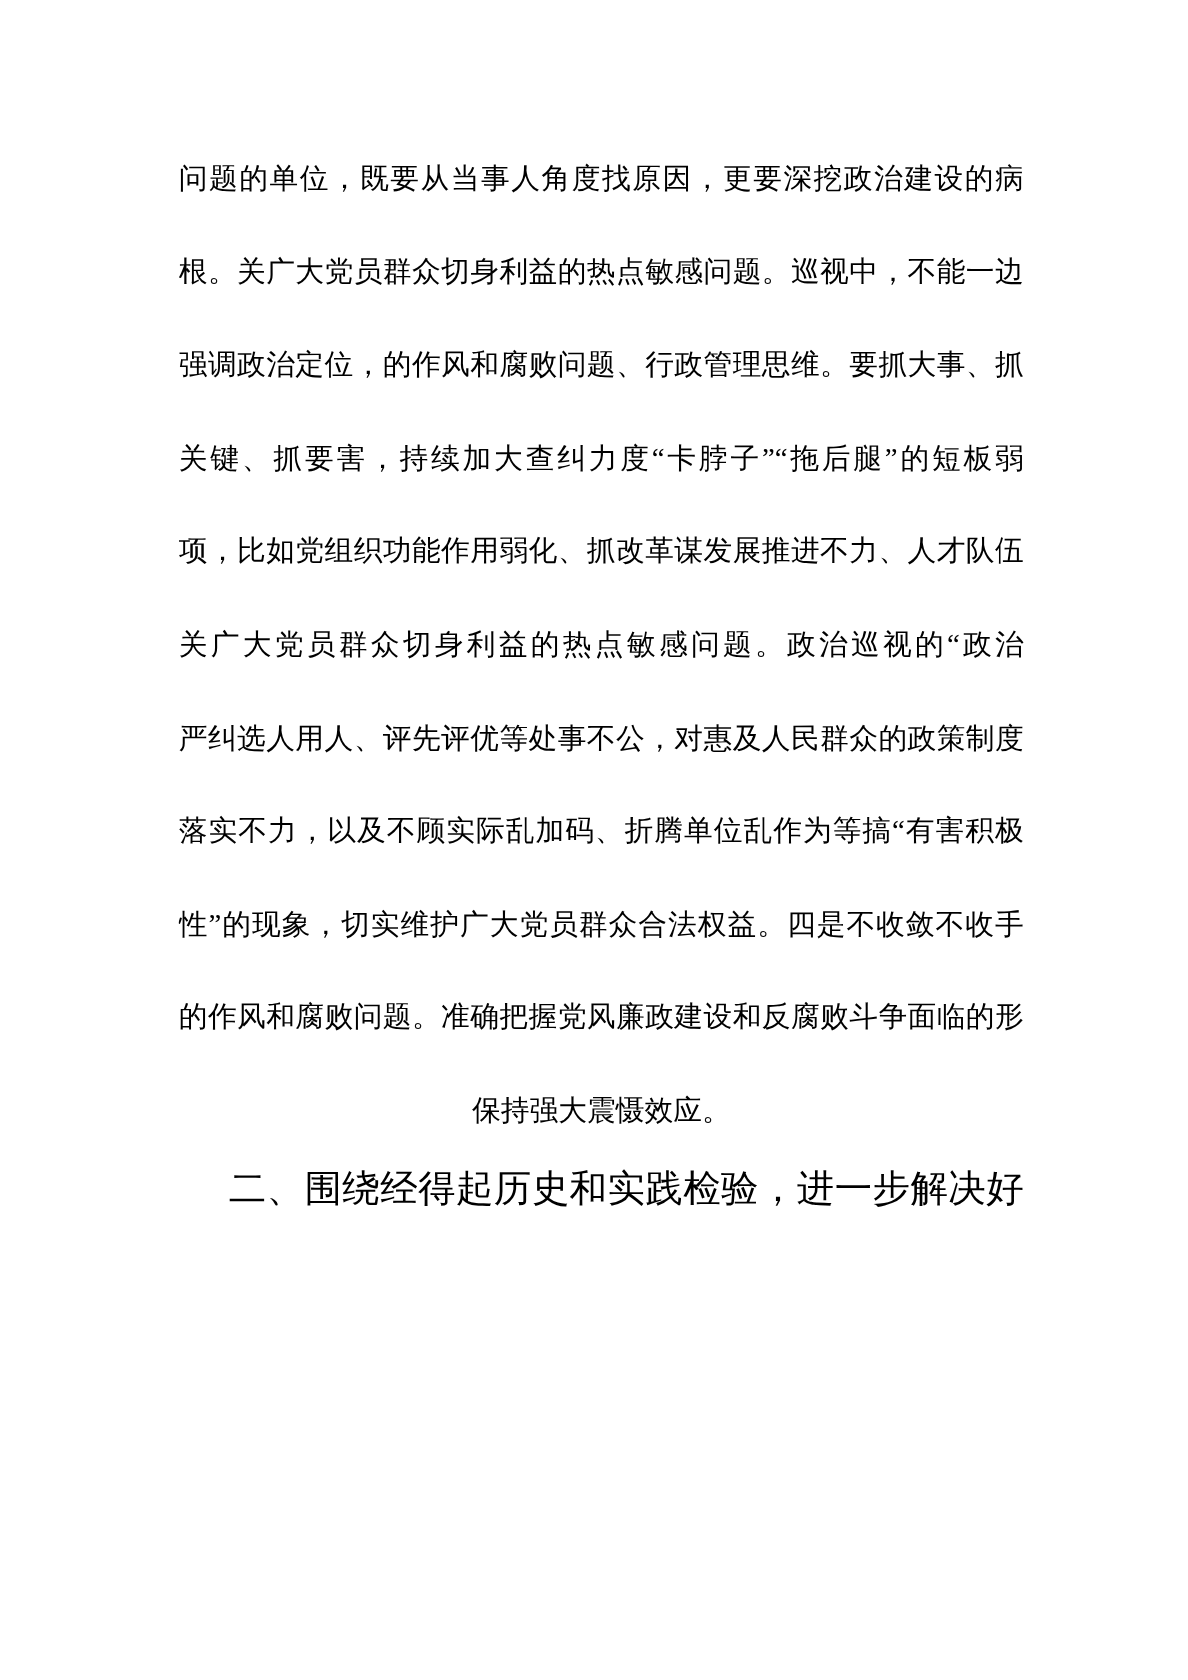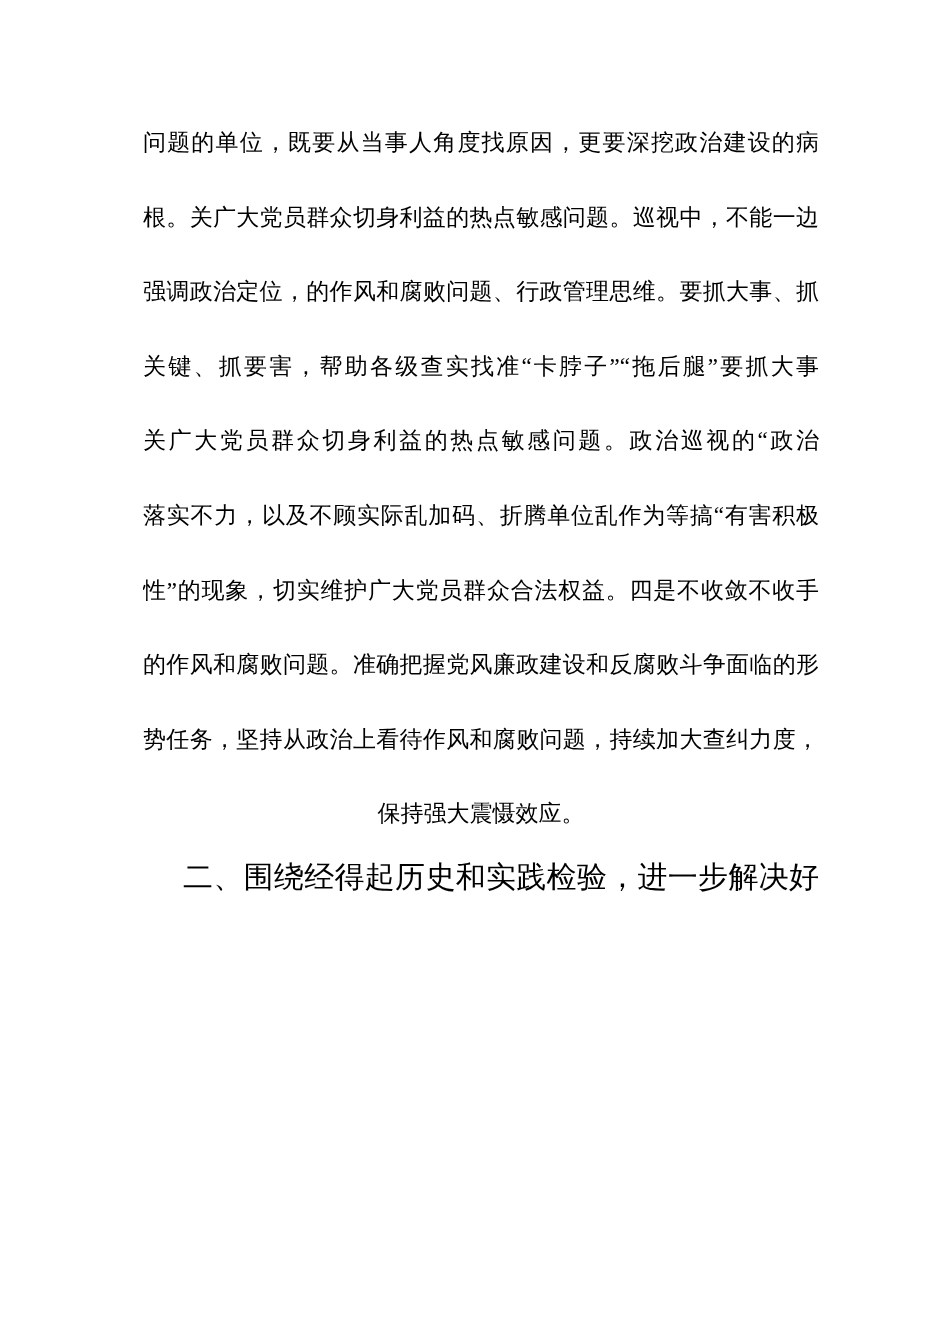--- a/index.html
+++ b/index.html
@@ -46,22 +46,23 @@
   }
 </style>
 </head>
 <body>
 
 <div class="page">
   <div class="text-block">
     <div class="line">问题的单位，既要从当事人角度找原因，更要深挖政治建设的病</div>
     <div class="line">根。关广大党员群众切身利益的热点敏感问题。巡视中，不能一边</div>
     <div class="line">强调政治定位，的作风和腐败问题、行政管理思维。要抓大事、抓</div>
-    <div class="line">关键、抓要害，帮助各级查实找准“卡脖子”“拖后腿”要抓大事</div>
+    <div class="line">关键、抓要害，持续加大查纠力度“卡脖子”“拖后腿”的短板弱</div>
+    <div class="line">项，比如党组织功能作用弱化、抓改革谋发展推进不力、人才队伍</div>
     <div class="line">关广大党员群众切身利益的热点敏感问题。政治巡视的“政治</div>
+    <div class="line">严纠选人用人、评先评优等处事不公，对惠及人民群众的政策制度</div>
     <div class="line">落实不力，以及不顾实际乱加码、折腾单位乱作为等搞“有害积极</div>
     <div class="line">性”的现象，切实维护广大党员群众合法权益。四是不收敛不收手</div>
     <div class="line">的作风和腐败问题。准确把握党风廉政建设和反腐败斗争面临的形</div>
-    <div class="line">势任务，坚持从政治上看待作风和腐败问题，持续加大查纠力度，</div>
     <div class="line para-end">保持强大震慑效应。</div>
     <div class="heading-line">二、围绕经得起历史和实践检验，进一步解决好政治巡视怎么巡</div>
   </div>
 </div>
 
 </body></html>

